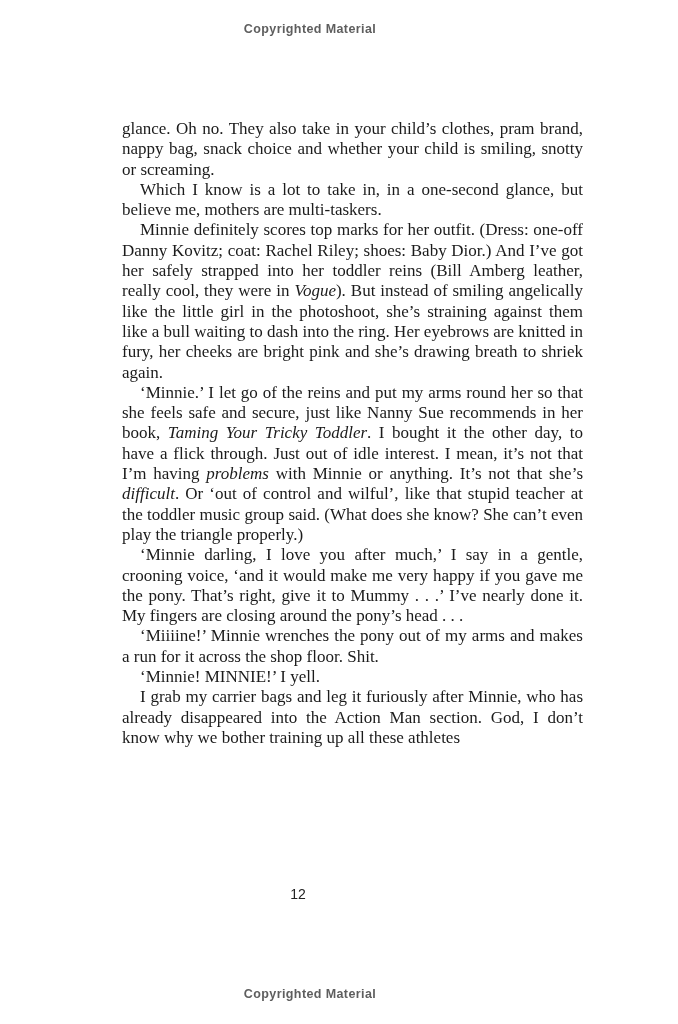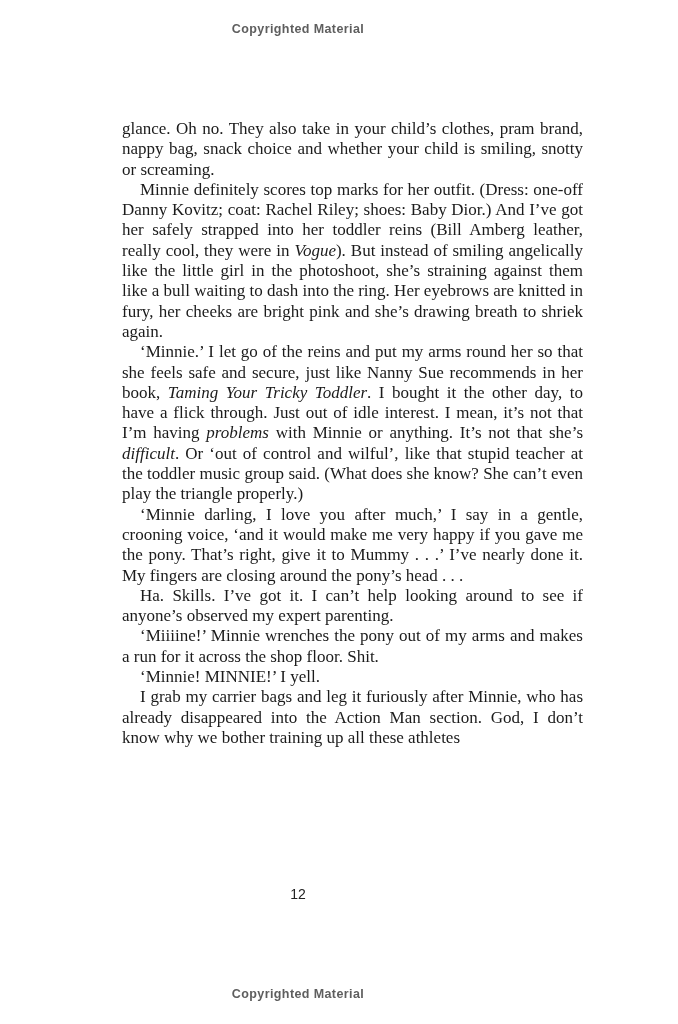--- a/index.html
+++ b/index.html
@@ -10,21 +10,21 @@
   .page {
     position: relative;
     width: 678px;
     height: 1024px;
     background: #ffffff;
     overflow: hidden;
     font-kerning: normal;
   }
   .copyright-note {
     position: absolute;
-    left: 0;
+    left: 12px;
     width: 596px;
     text-align: center;
     font-family: "Liberation Sans", sans-serif;
     font-size: 12.5px;
     font-weight: 600;
     letter-spacing: 0.4px;
     color: #5e5e5e;
   }
   .copyright-note.top { top: 22px; }
   .copyright-note.bottom { top: 987px; }
@@ -60,24 +60,24 @@
   }
 </style>
 </head>
 <body>
 
 <div class="page">
   <div class="copyright-note top">Copyrighted Material</div>
 
   <div class="body-text">
       <p><span>glance. Oh no. They also take in your child’s clothes, pram brand, nappy bag, snack choice and whether your child is smiling, snotty or screaming.</span></p>
+      <p class="indent"><span>Which I know is a lot to take in, in a one-second glance, but believe me, mothers are multi-taskers.</span></p>
       <p class="indent"><span>Minnie definitely scores top marks for her outfit. (Dress: one-off Danny Kovitz; coat: Rachel Riley; shoes: Baby Dior.) And I’ve got her safely strapped into her toddler reins (Bill Amberg leather, really cool, they were in </span><em>Vogue</em><span>). But instead of smiling angelically like the little girl in the photoshoot, she’s straining against them like a bull waiting to dash into the ring. Her eyebrows are knitted in fury, her cheeks are bright pink and she’s drawing breath to shriek again.</span></p>
       <p class="indent"><span>‘Minnie.’ I let go of the reins and put my arms round her so that she feels safe and secure, just like Nanny Sue recommends in her book, </span><em>Taming Your Tricky Toddler</em><span>. I bought it the other day, to have a flick through. Just out of idle interest. I mean, it’s not that I’m having </span><em>problems</em><span> with Minnie or anything. It’s not that she’s </span><em>difficult</em><span>. Or ‘out of control and wilful’, like that stupid teacher at the toddler music group said. (What does she know? She can’t even play the triangle properly.)</span></p>
       <p class="indent"><span>‘Minnie darling, I love you after much,’ I say in a gentle, crooning voice, ‘and it would make me very happy if you gave me the pony. That’s right, give it to Mummy . . .’ I’ve nearly done it. My fingers are closing around the pony’s head . . .</span></p>
-      <p class="indent"><span>Ha. Skills. I’ve got it. I can’t help looking around to see if anyone’s observed my expert parenting.</span></p>
       <p class="indent"><span>‘Miiiine!’ Minnie wrenches the pony out of my arms and makes a run for it across the shop floor. Shit.</span></p>
       <p class="indent"><span>‘Minnie! MINNIE!’ I yell.</span></p>
       <p class="indent"><span>I grab my carrier bags and leg it furiously after Minnie, who has already disappeared into the Action Man section. God, I don’t know why we bother training up all these athletes</span></p>
     </div>
 
   <div class="page-number">12</div>
 
   <div class="copyright-note bottom">Copyrighted Material</div>
 </div>
 

